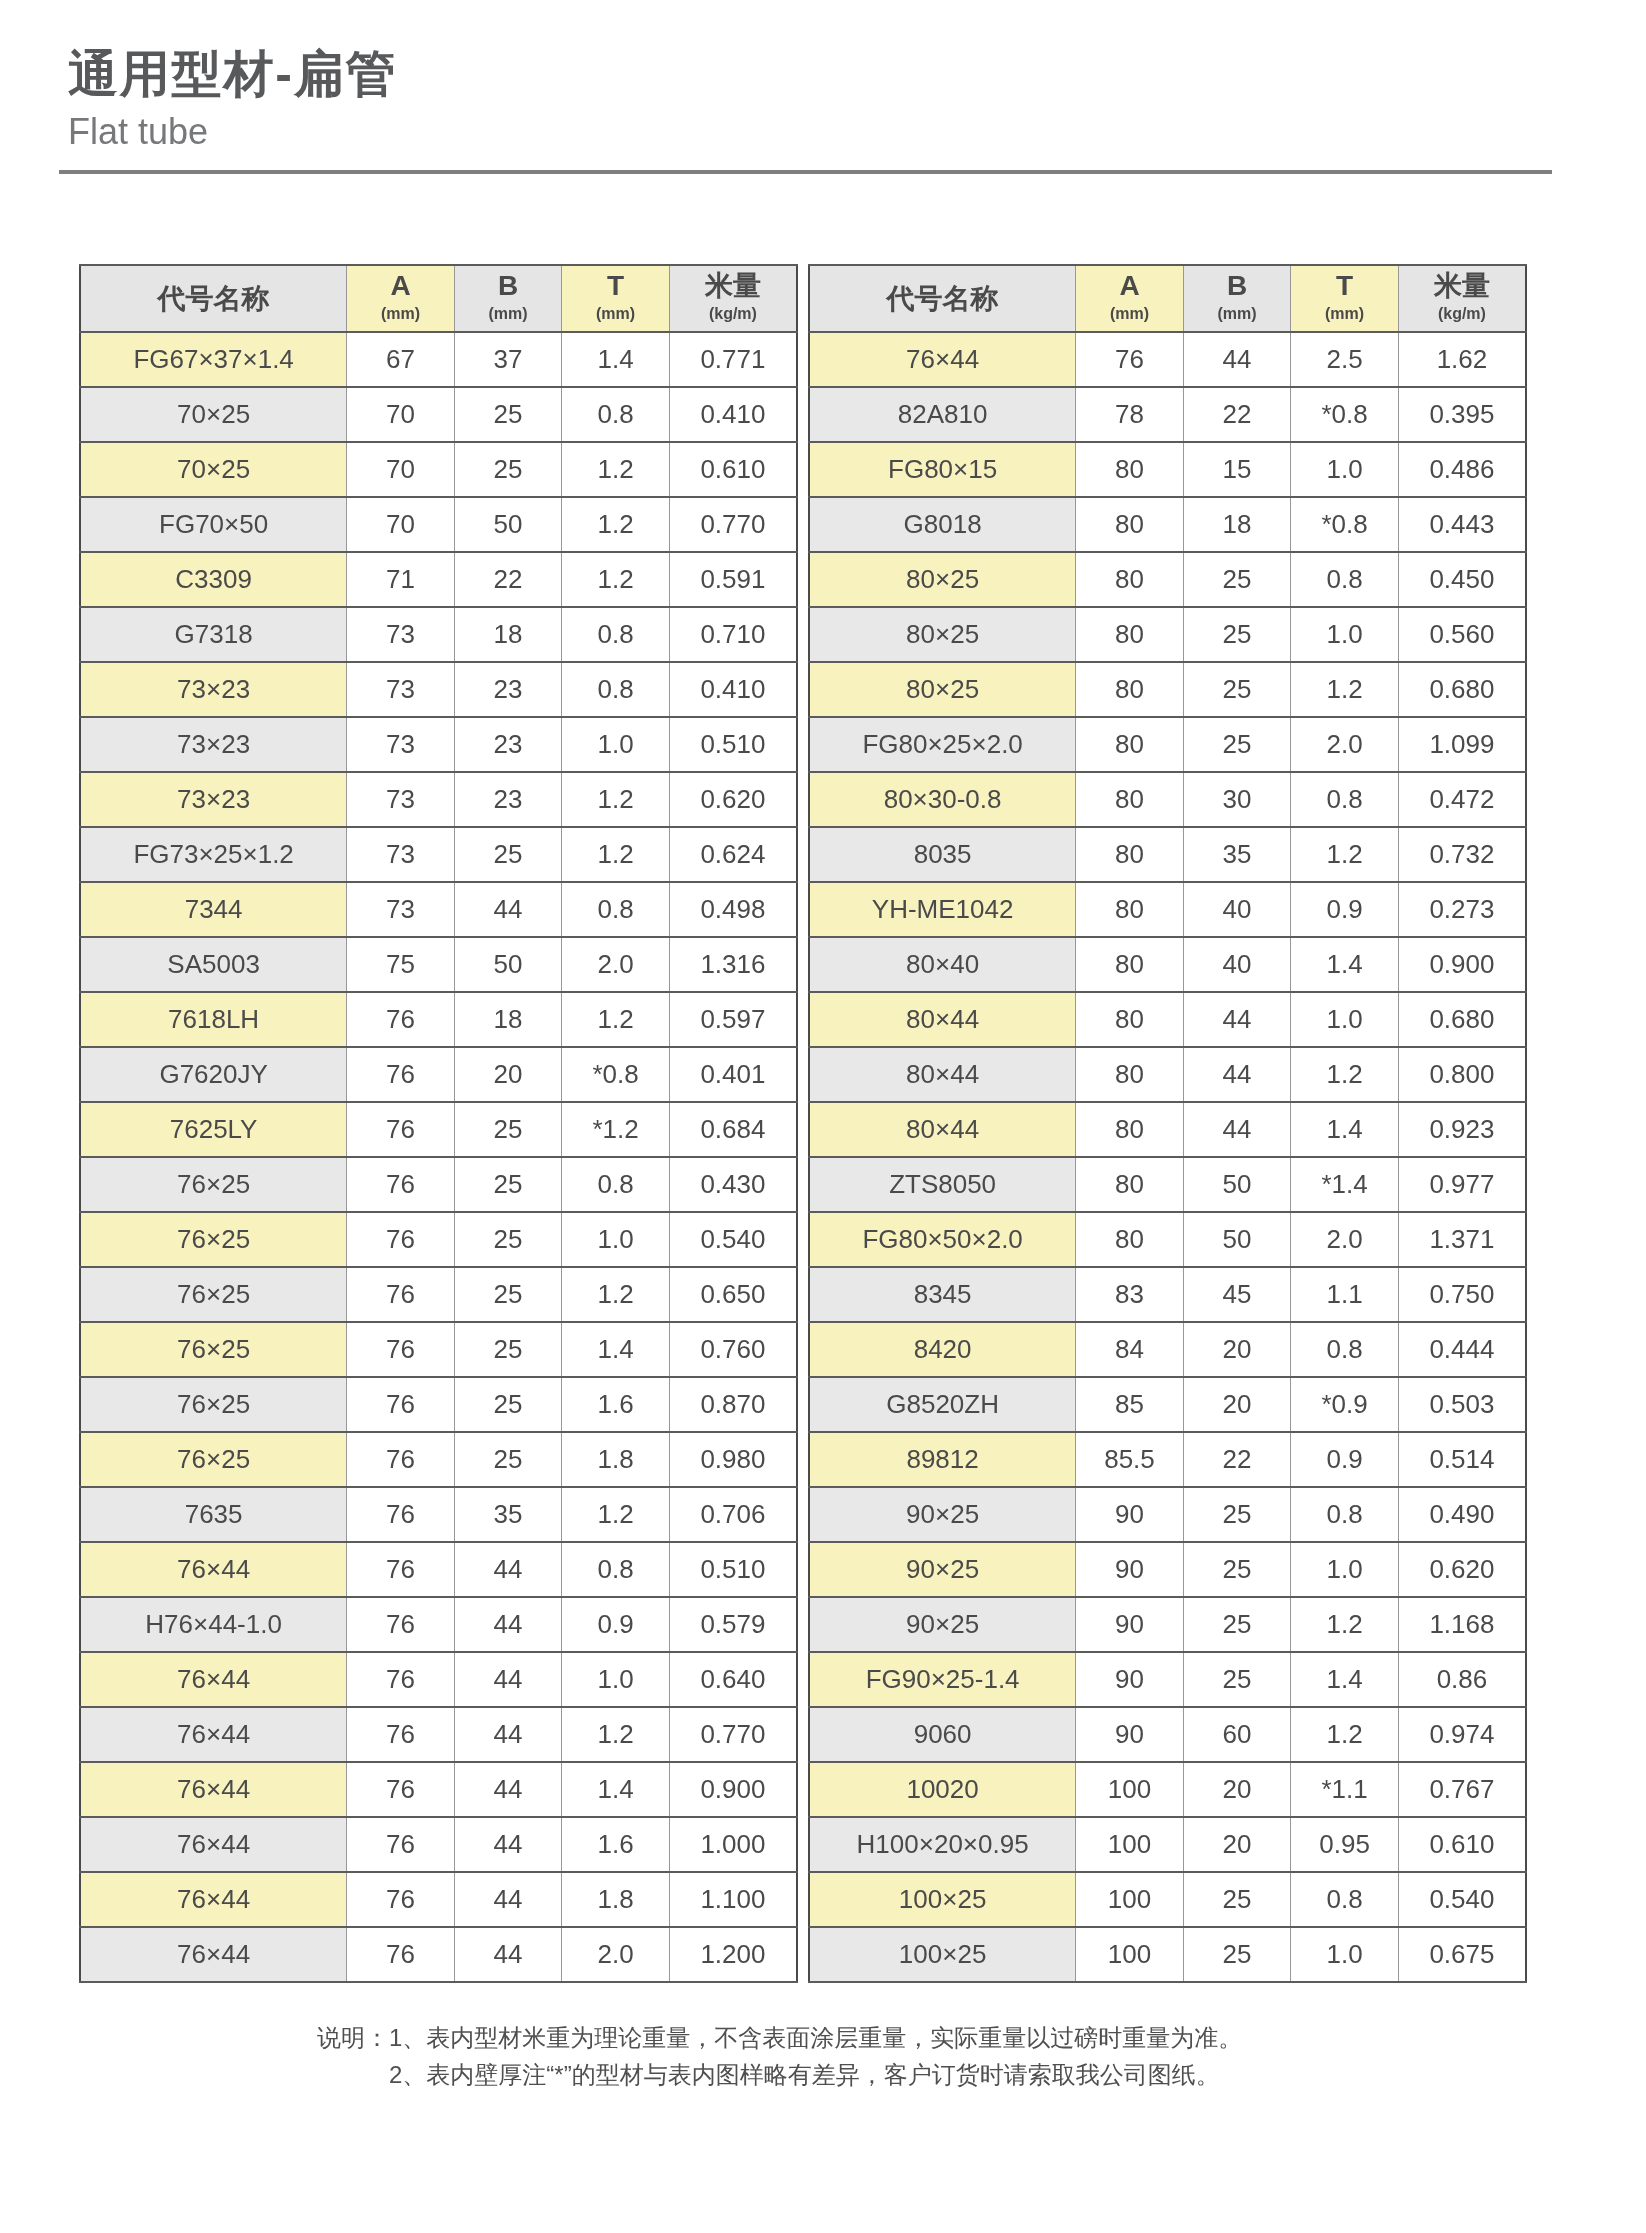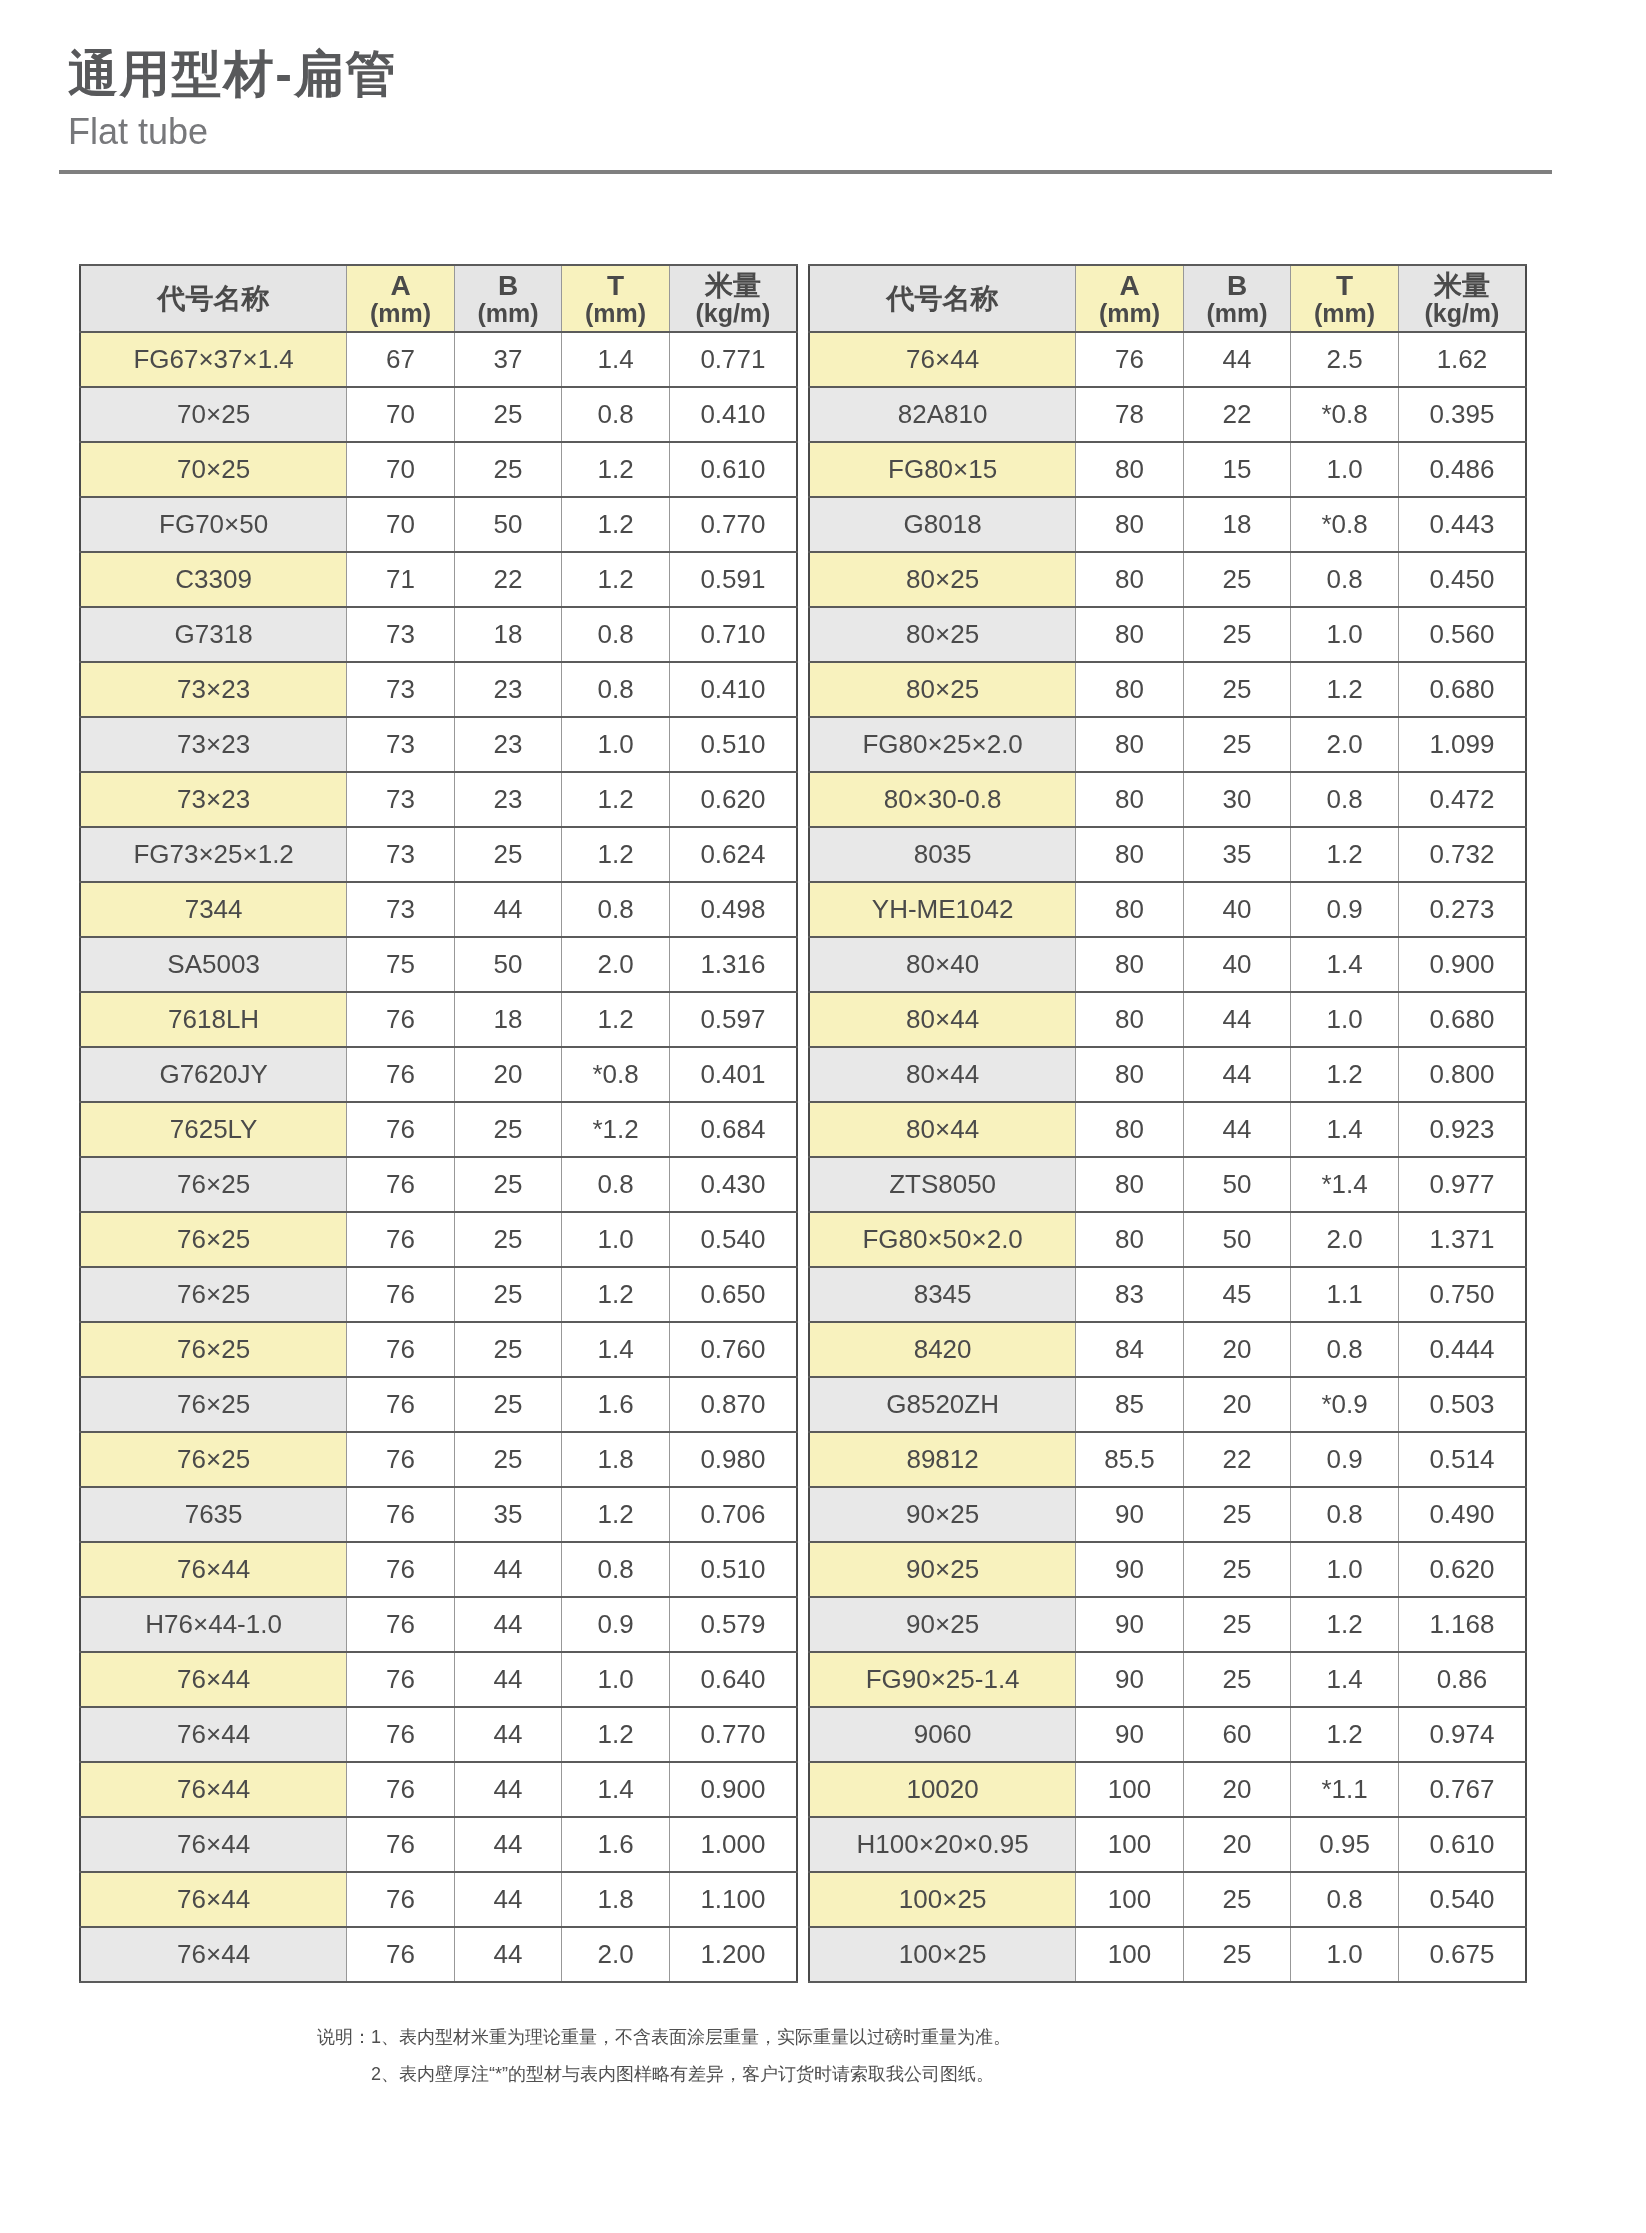--- a/index.html
+++ b/index.html
@@ -53,29 +53,29 @@
     text-align:center;
     vertical-align:middle;
     padding:0;
     overflow:hidden;
     white-space:nowrap;
   }
   .grid-table th { height:65px; font-weight:bold; color:#4a4a4a; background:var(--hdr-gray); }
   .grid-table td { height:53px; font-size:26px; color:#4a4a4a; background:#ffffff; }
   .grid-table th.col-accent { background:var(--row-yellow); }
   .hdr-line1 { display:block; font-size:28px; line-height:30px; }
-  .hdr-line2 { display:block; font-size:25px; line-height:25px; }
+  .hdr-line2 { display:block; font-size:16px; line-height:25px; }
   .hdr-name  { font-size:28px; }
   .grid-table td.name.yellow { background:var(--row-yellow);margin-left:18px; }
   .grid-table td.name.gray   { background:var(--row-gray); }
   .notes {
     position:absolute;
     left:317px; top:2019px;
     display:flex;
-    font-size:18px;
+    font-size:24px;
     color:#4f4f4f;
     line-height:37px;
   }
   .notes .label { white-space:nowrap; }
   .notes .lines div { white-space:nowrap; }
 </style>
 </head>
 <body>
 
 <div class="page">

